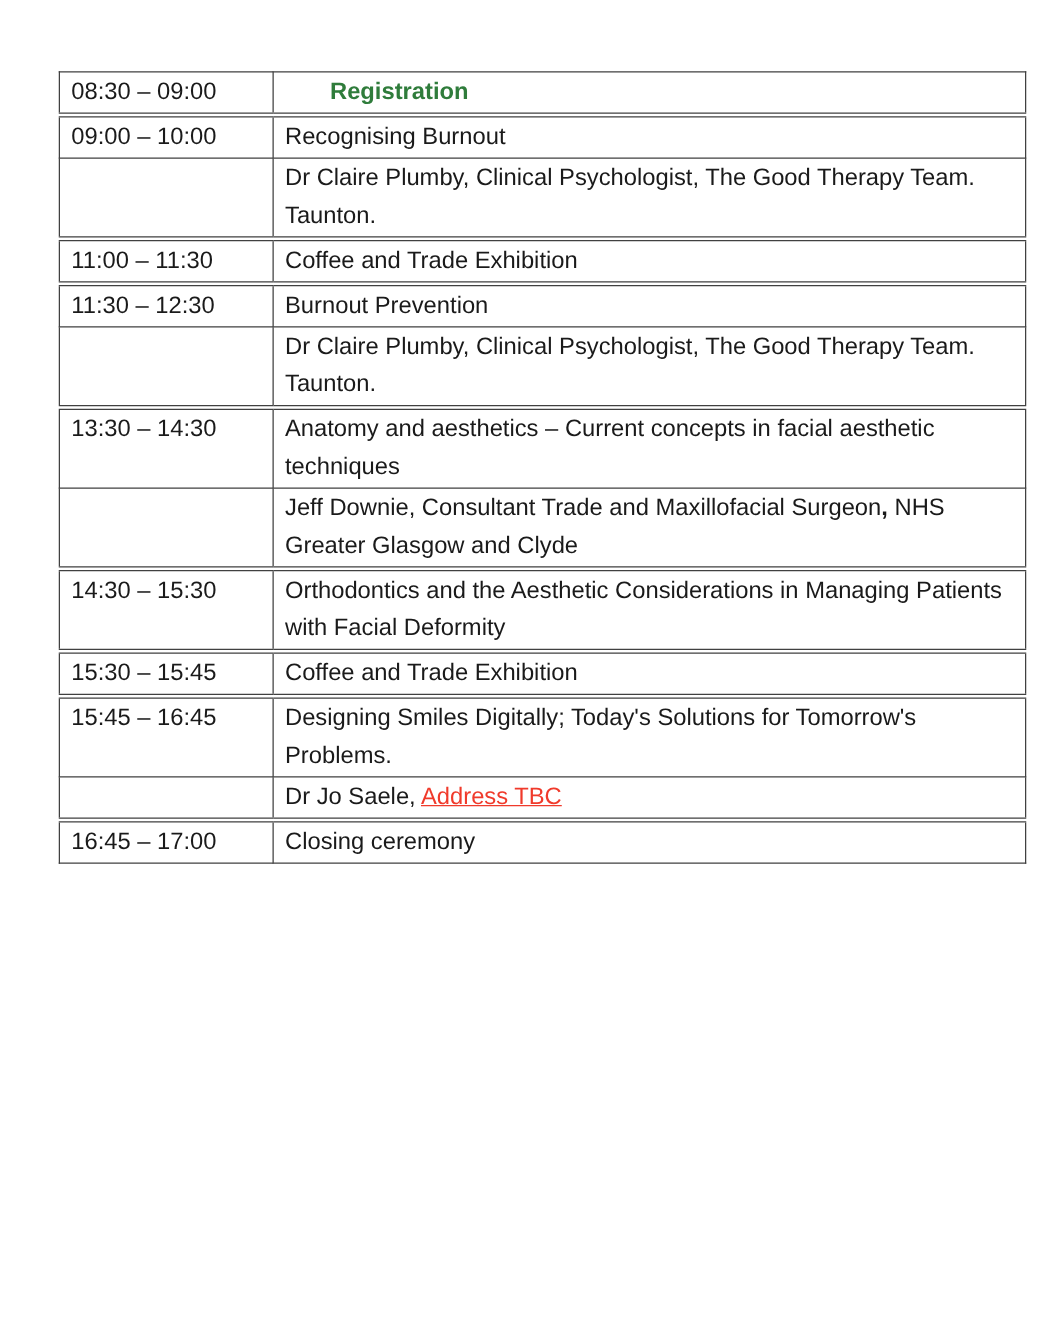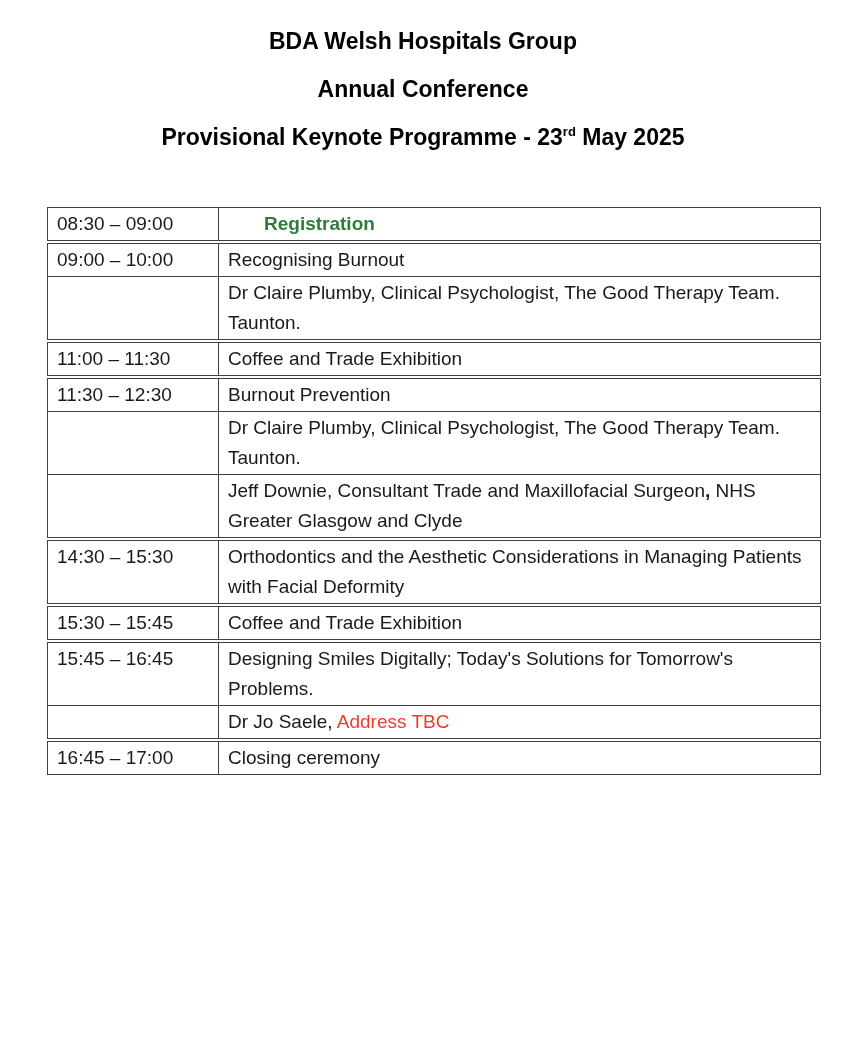--- a/index.html
+++ b/index.html
@@ -46,33 +46,28 @@
     font-size: 19px;
     line-height: 30px;
     padding: 1px 8px 1px 9px;
     vertical-align: top;
     color: var(--text);
   }
   td.time-cell { width: 171px; margin-top: 12px; }
   td.content-cell { width: 602px; }
   tr.block-start td { border-top: 4px double var(--border); }
   .seg-green-bold { color: var(--green); font-weight: bold; margin-left: 36px; }
-  .seg-red { color: var(--red); }
+  .seg-red { color: var(--red); text-decoration: underline; }
   .seg-bold { font-weight: bold; }
 </style>
 </head>
 <body>
 
 <div class="page">
 
-  <div class="doc-header">
-    <div class="title-line">BDA Welsh Hospitals Group</div>
-    <div class="title-line">Annual Conference</div>
-    <div class="title-line"><span>Provisional Keynote Programme - 23</span><sup>rd</sup><span> May 2025</span></div>
-  </div>
 
   <div class="table-wrap">
     <table class="programme">
       <tbody>
           <tr>
             <td class="time-cell">08:30 – 09:00</td>
             <td class="content-cell"><span class="seg-green-bold">Registration</span></td>
           </tr>
           <tr class="block-start">
             <td class="time-cell">09:00 – 10:00</td>
@@ -86,20 +81,24 @@
             <td class="time-cell">11:00 – 11:30</td>
             <td class="content-cell"><span>Coffee and Trade Exhibition</span></td>
           </tr>
           <tr class="block-start">
             <td class="time-cell">11:30 – 12:30</td>
             <td class="content-cell"><span>Burnout Prevention</span></td>
           </tr>
           <tr>
             <td class="time-cell"></td>
             <td class="content-cell"><span>Dr Claire Plumby, Clinical Psychologist, The Good Therapy Team. Taunton.</span></td>
+          </tr>
+          <tr class="block-start">
+            <td class="time-cell">13:30 – 14:30</td>
+            <td class="content-cell"><span>Anatomy and aesthetics – Current concepts in facial aesthetic techniques</span></td>
           </tr>
           <tr>
             <td class="time-cell"></td>
             <td class="content-cell"><span>Jeff Downie, Consultant Trade and Maxillofacial Surgeon</span><span class="seg-bold">,</span><span> NHS Greater Glasgow and Clyde</span></td>
           </tr>
           <tr class="block-start">
             <td class="time-cell">14:30 – 15:30</td>
             <td class="content-cell"><span>Orthodontics and the Aesthetic Considerations in Managing Patients with Facial Deformity</span></td>
           </tr>
           <tr class="block-start">

